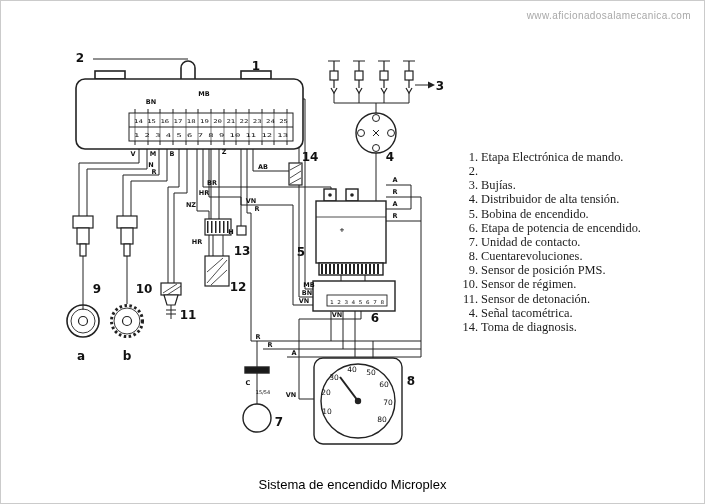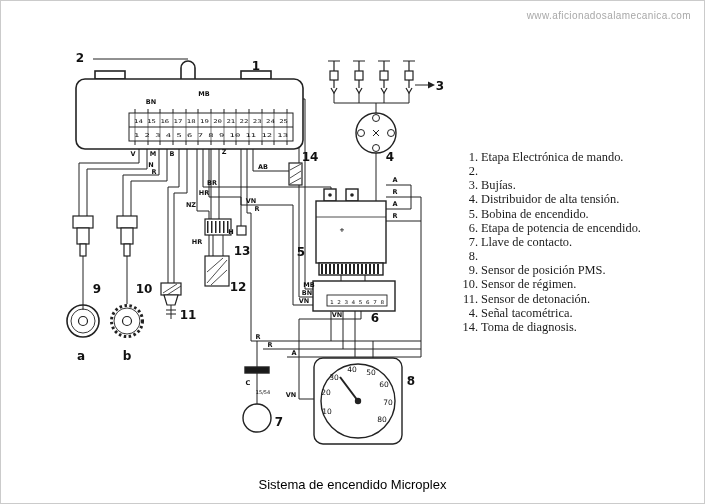--- a/index.html
+++ b/index.html
@@ -264,24 +264,25 @@
     <div class="legend-row">
         <span class="legend-num">5.</span>
         <span>Bobina de encendido.</span>
       </div>
     <div class="legend-row">
         <span class="legend-num">6.</span>
         <span>Etapa de potencia de encendido.</span>
       </div>
     <div class="legend-row">
         <span class="legend-num">7.</span>
-        <span>Llave de contacto.</span>
+        <span>Unidad de contacto.</span>
       </div>
     <div class="legend-row">
         <span class="legend-num">8.</span>
+        <span>Cuentarevoluciones.</span>
       </div>
     <div class="legend-row">
         <span class="legend-num">9.</span>
         <span>Sensor de posición PMS.</span>
       </div>
     <div class="legend-row">
         <span class="legend-num">10.</span>
         <span>Sensor de régimen.</span>
       </div>
     <div class="legend-row">

